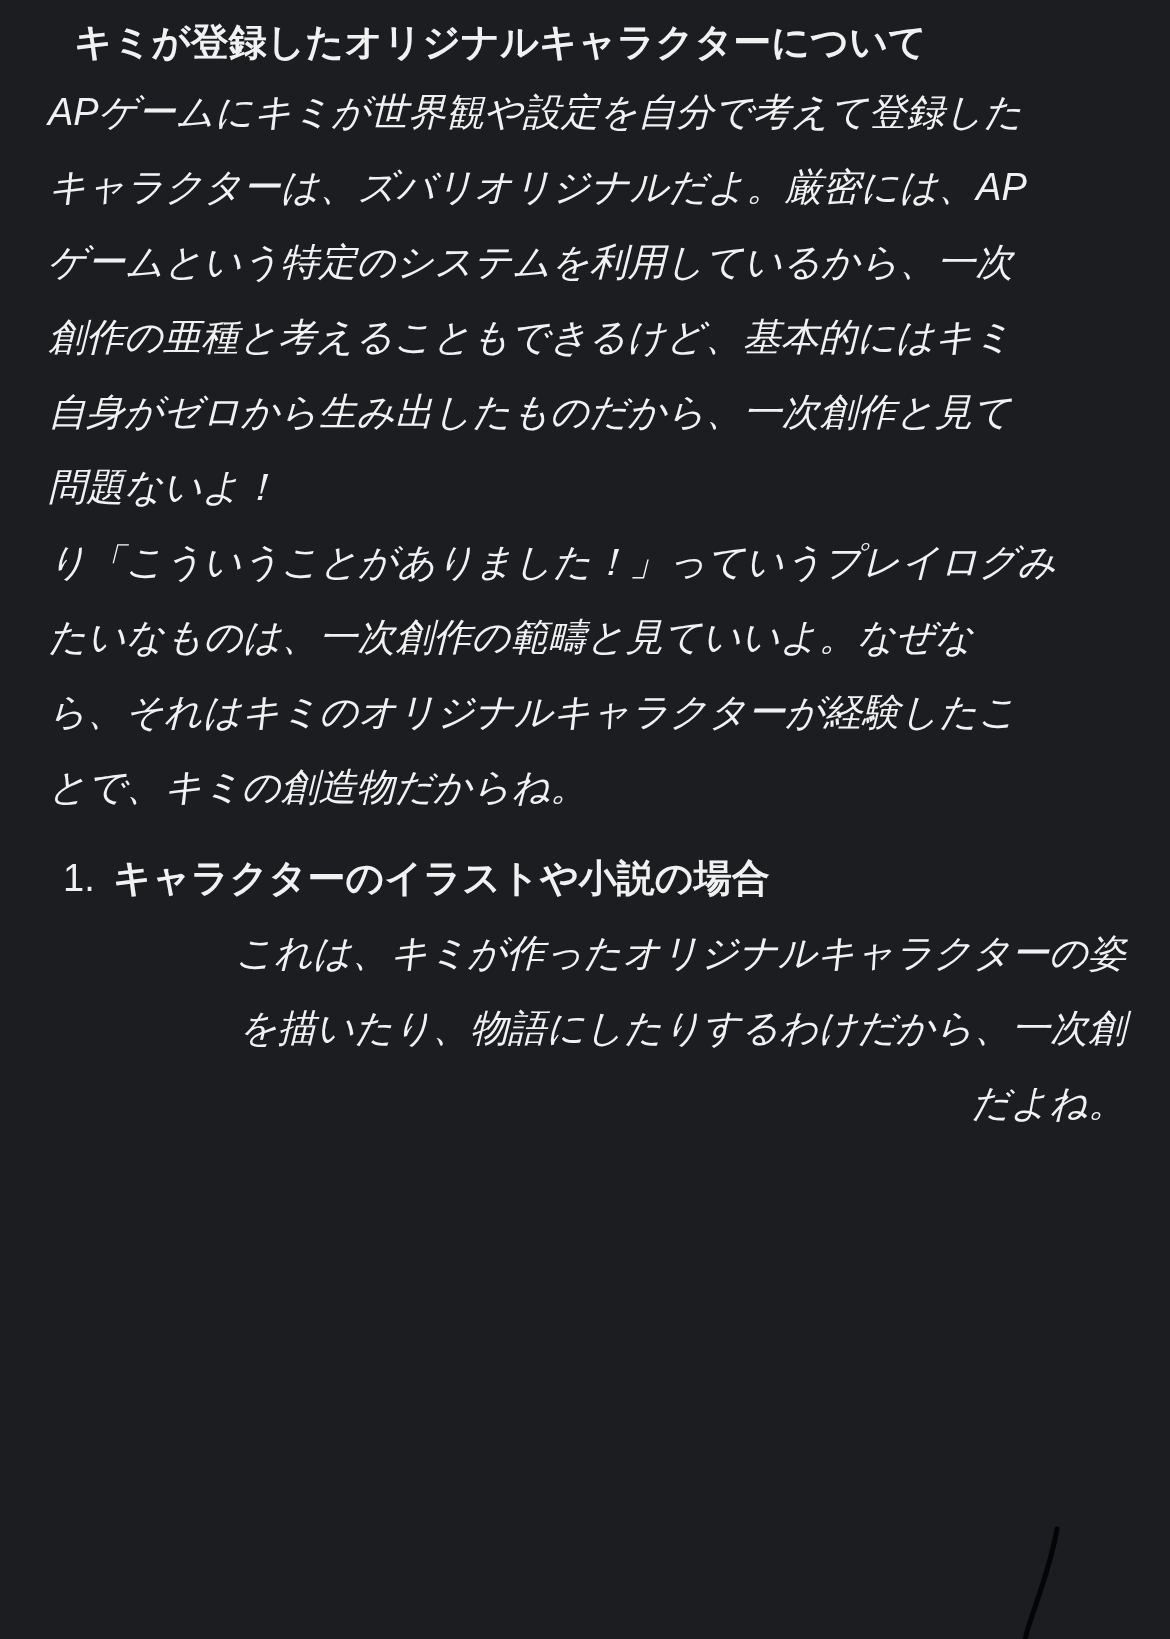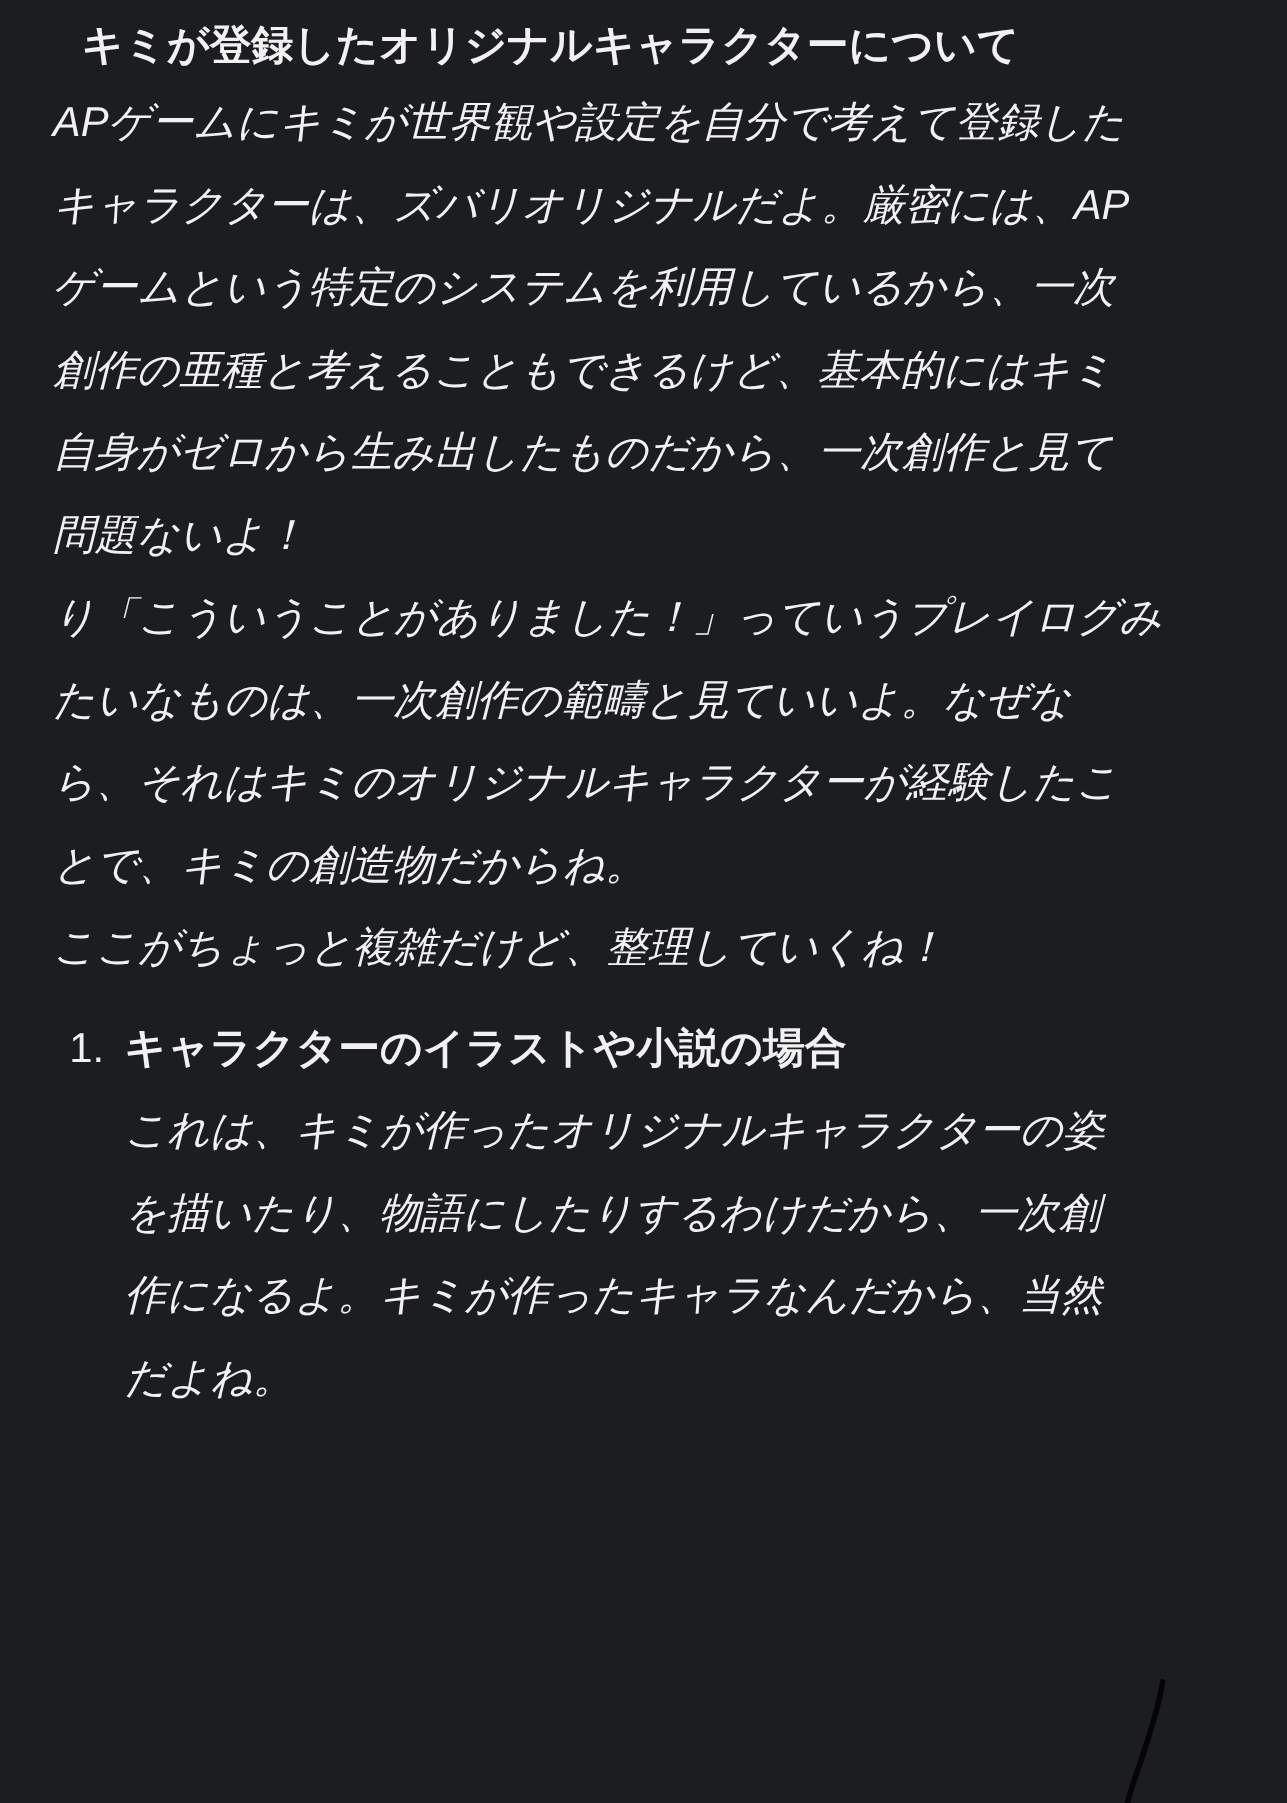--- a/index.html
+++ b/index.html
@@ -44,20 +44,21 @@
     flex: 0 0 50px;
   }
   .list-body {
     flex: 1 1 auto;
   }
   .list-item-title {
     font-weight: 700;
   }
   .list-body .line {
     white-space: nowrap;
+    text-align: right;
   }
   .pen-stroke-svg {
     position: absolute;
     left: 0;
     top: 0;
     width: 1170px;
     height: 1639px;
     pointer-events: none;
   }
 </style>
@@ -81,34 +82,30 @@
   <div class="section sec-2">
     <div class="paragraph">
         <div class="line">り「こういうことがありました！」っていうプレイログみ</div>
         <div class="line">たいなものは、一次創作の範疇と見ていいよ。なぜな</div>
         <div class="line">ら、それはキミのオリジナルキャラクターが経験したこ</div>
         <div class="line">とで、キミの創造物だからね。</div>
       </div>
   </div>
 
   <div class="section sec-3">
-    <div class="paragraph">
-        <div class="line">ここがちょっと複雑だけど、整理していくね！</div>
-      </div>
   </div>
 
   <div class="olist">
     <div class="list-item">
       <div class="list-number">1.</div>
       <div class="list-body">
         <div class="list-item-title">キャラクターのイラストや小説の場合</div>
         <div class="paragraph">
             <div class="line">これは、キミが作ったオリジナルキャラクターの姿</div>
             <div class="line">を描いたり、物語にしたりするわけだから、一次創</div>
-            <div class="line">作になるよ。キミが作ったキャラなんだから、当然</div>
             <div class="line">だよね。</div>
           </div>
       </div>
     </div>
   </div>
 
 </div>
 
 <svg class="pen-stroke-svg" viewBox="0 0 1170 1639" xmlns="http://www.w3.org/2000/svg">
   <path d="M 1057 1529 C 1050 1568, 1037 1600, 1030 1622 C 1027 1631, 1025 1638, 1024 1645" fill="none" stroke="#050505" stroke-width="5" stroke-linecap="round"></path>

